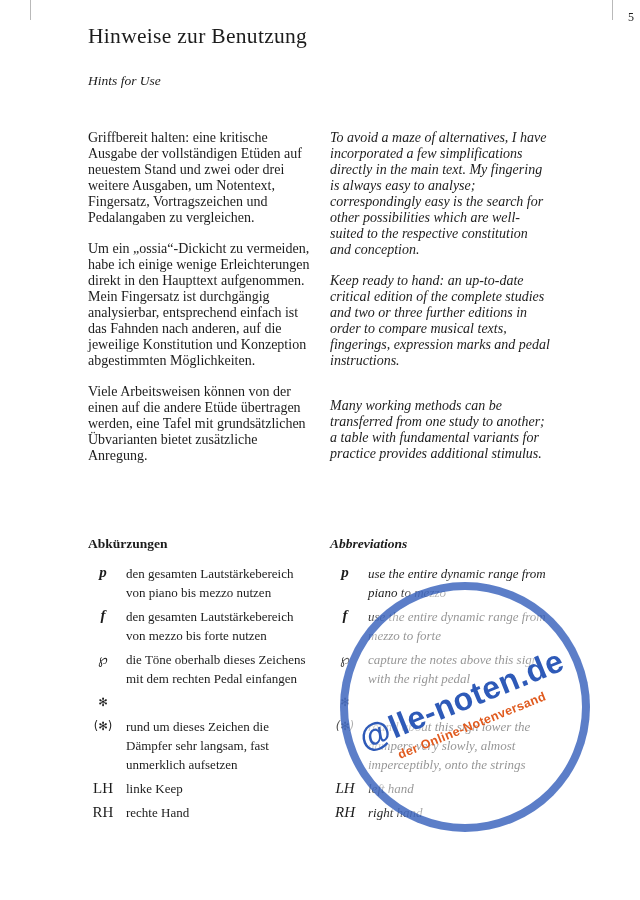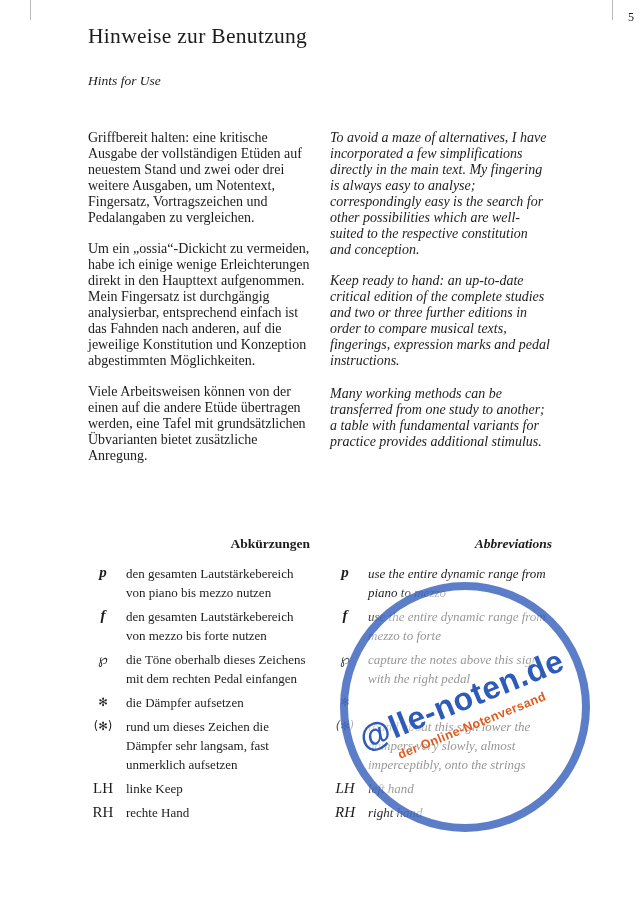--- a/index.html
+++ b/index.html
@@ -38,26 +38,26 @@
   .two-col{
     position:absolute;left:88px;
     display:grid;grid-template-columns:222px 222px;column-gap:20px;
   }
   .intro{top:130px;}
   .intro p{
     margin:0 0 15px 0;
     font-size:14px;line-height:16px;
   }
   .col-en{font-style:italic;}
-  .intro .col-en p:last-child{margin-top:17px;}
+  .intro .col-en p:last-child{margin-top:29px;}
 
   .abbr{top:536px;}
   .abbr h2{
     margin:0 0 12px 0;
-    font-size:13.5px;font-weight:bold;text-align:right;
+    font-size:13.5px;font-weight:bold;
   }
   .abbr .col-en h2{}
   .abbr-row{
     display:grid;grid-template-columns:30px 1fr;column-gap:8px;
     margin-bottom:5px;
     font-size:13px;line-height:19px;
   }
   .sym{display:inline-block;text-align:center;}
   .sym-dyn{font-style:italic;font-weight:bold;font-size:15px;line-height:17px;}
   .sym-ped{font-family:"DejaVu Sans",sans-serif;font-size:14px;}
@@ -132,21 +132,20 @@
       <div class="abbr-row">
         <span class="sym sym-dyn">f</span>
         <span>den gesamten Lautstärkebereich von mezzo bis forte nutzen</span>
       </div>
       <div class="abbr-row">
         <span class="sym sym-ped">℘</span>
         <span>die Töne oberhalb dieses Zeichens mit dem rechten Pedal einfangen</span>
       </div>
       <div class="abbr-row">
         <span class="sym sym-star">✻</span>
-        <span>die Dämpfer aufsetzen</span>
       </div>
       <div class="abbr-row">
         <span class="sym sym-star">(✻)</span>
         <span>rund um dieses Zeichen die Dämpfer sehr langsam, fast unmerklich aufsetzen</span>
       </div>
       <div class="abbr-row">
         <span class="sym sym-hand">LH</span>
         <span>linke Keep</span>
       </div>
       <div class="abbr-row">

